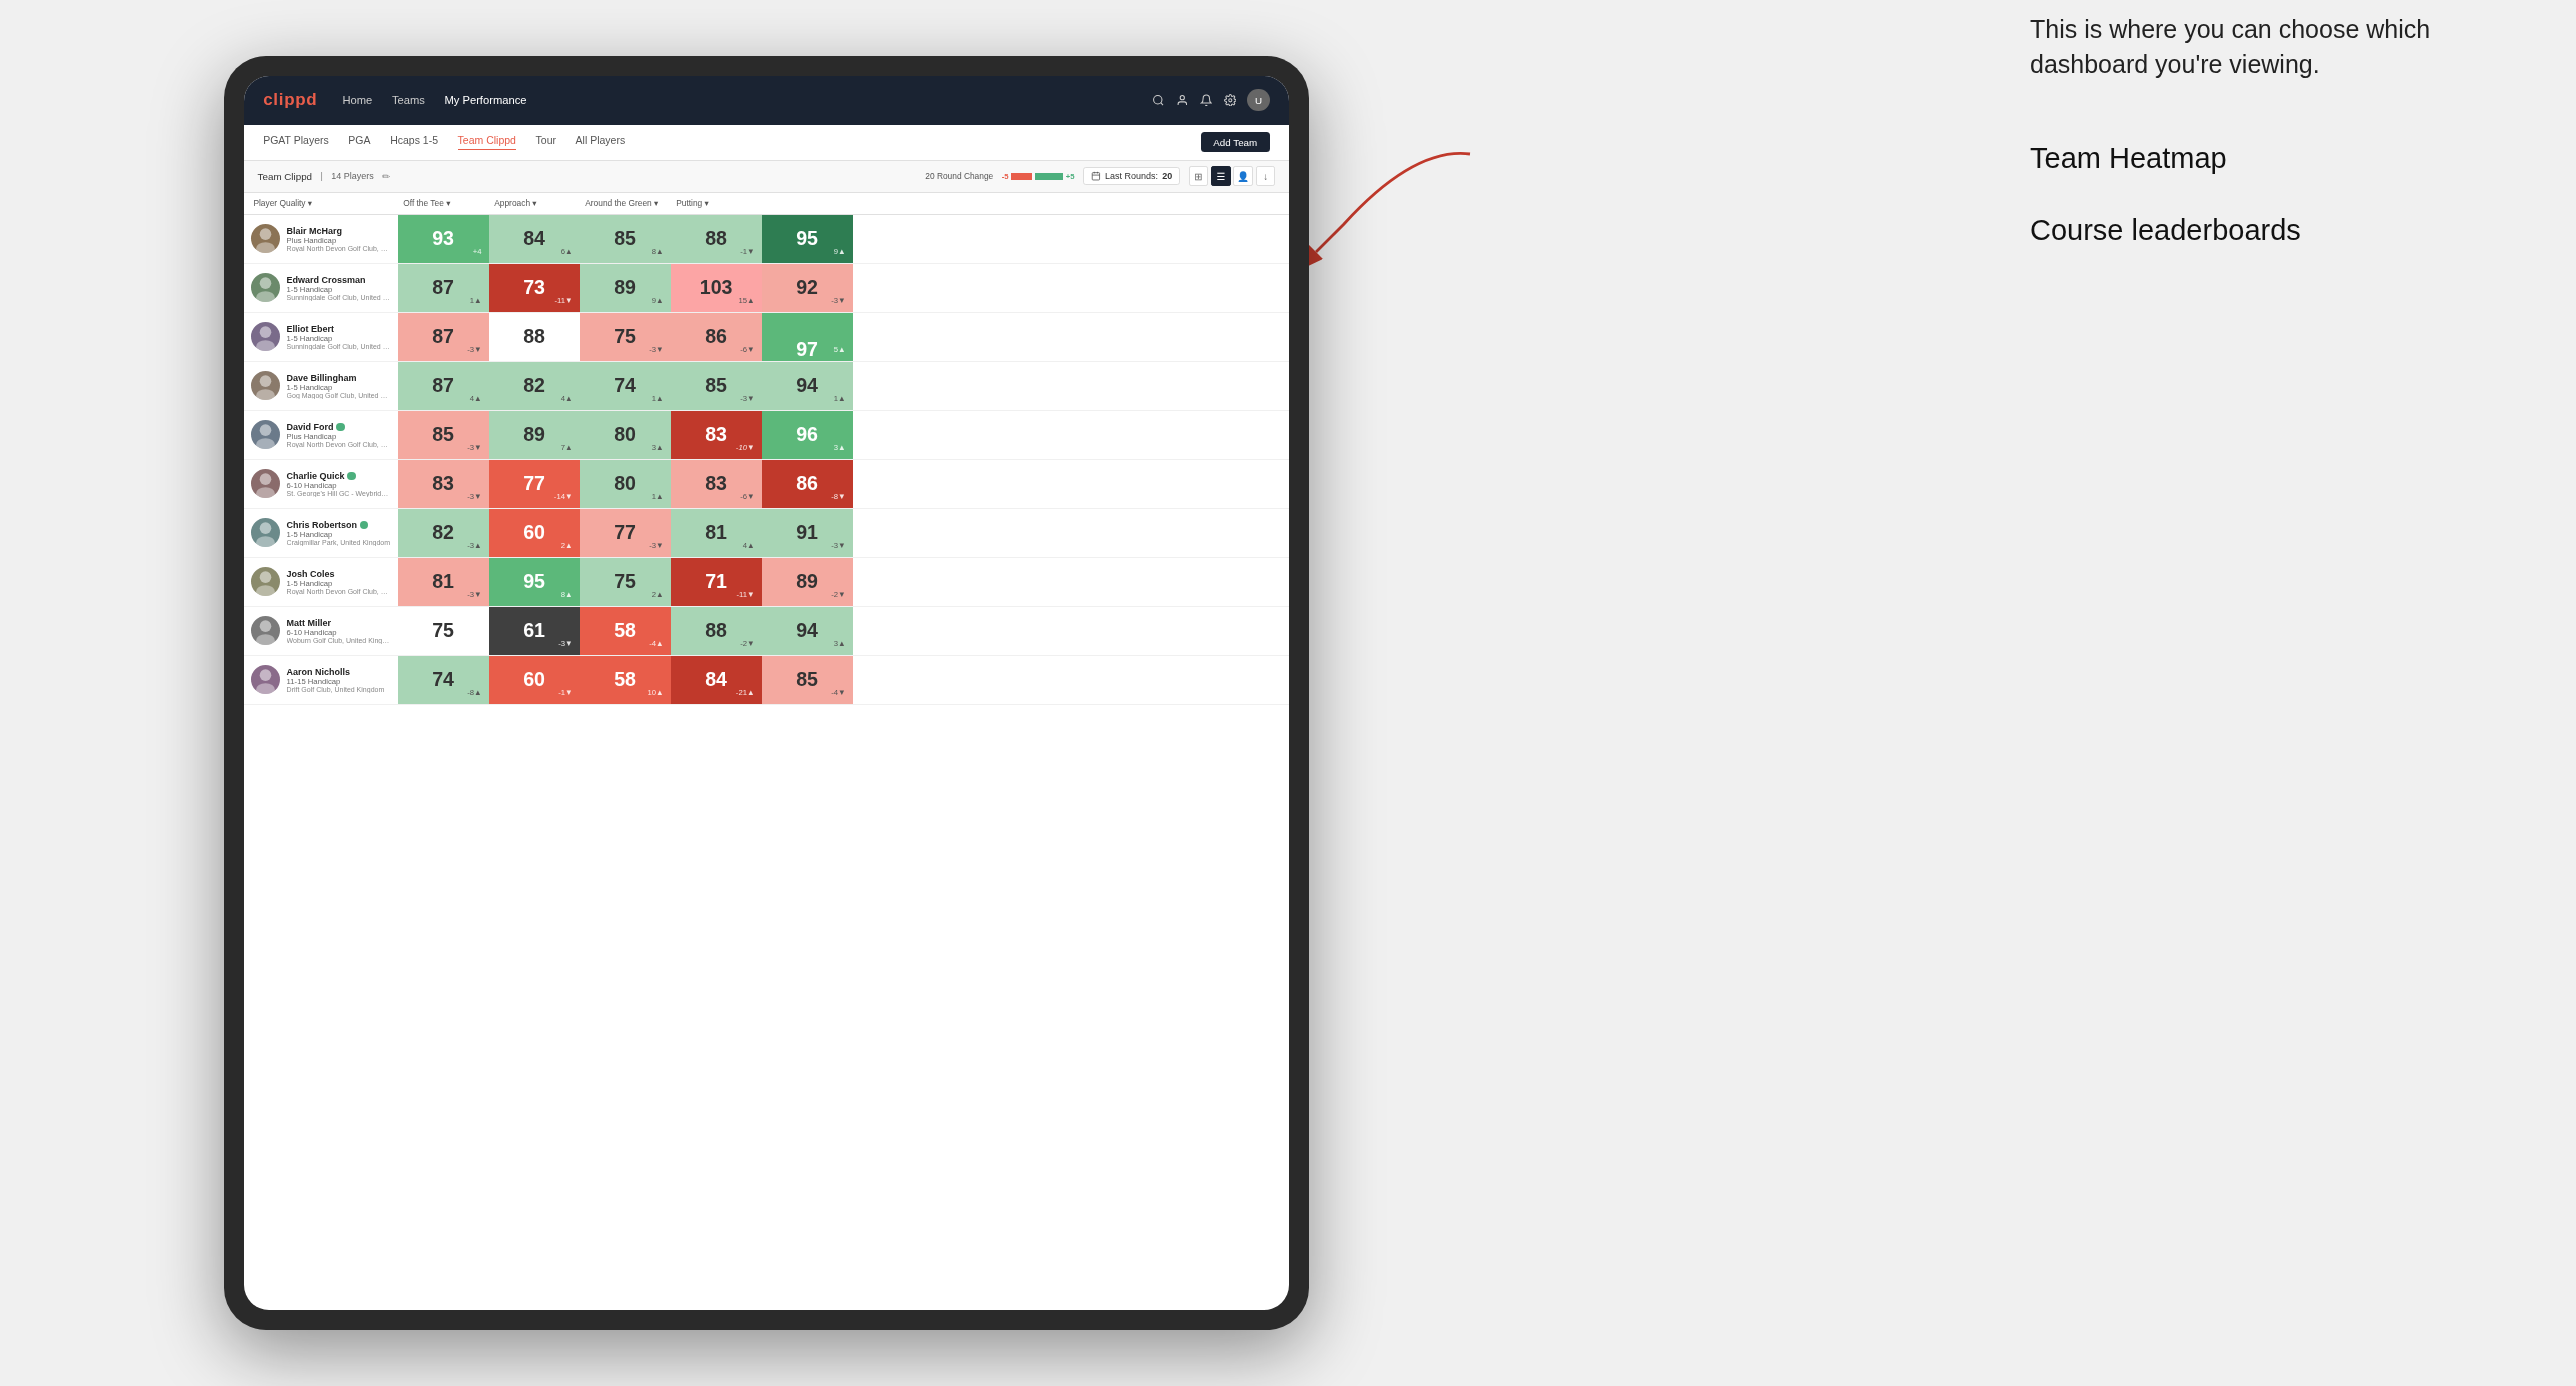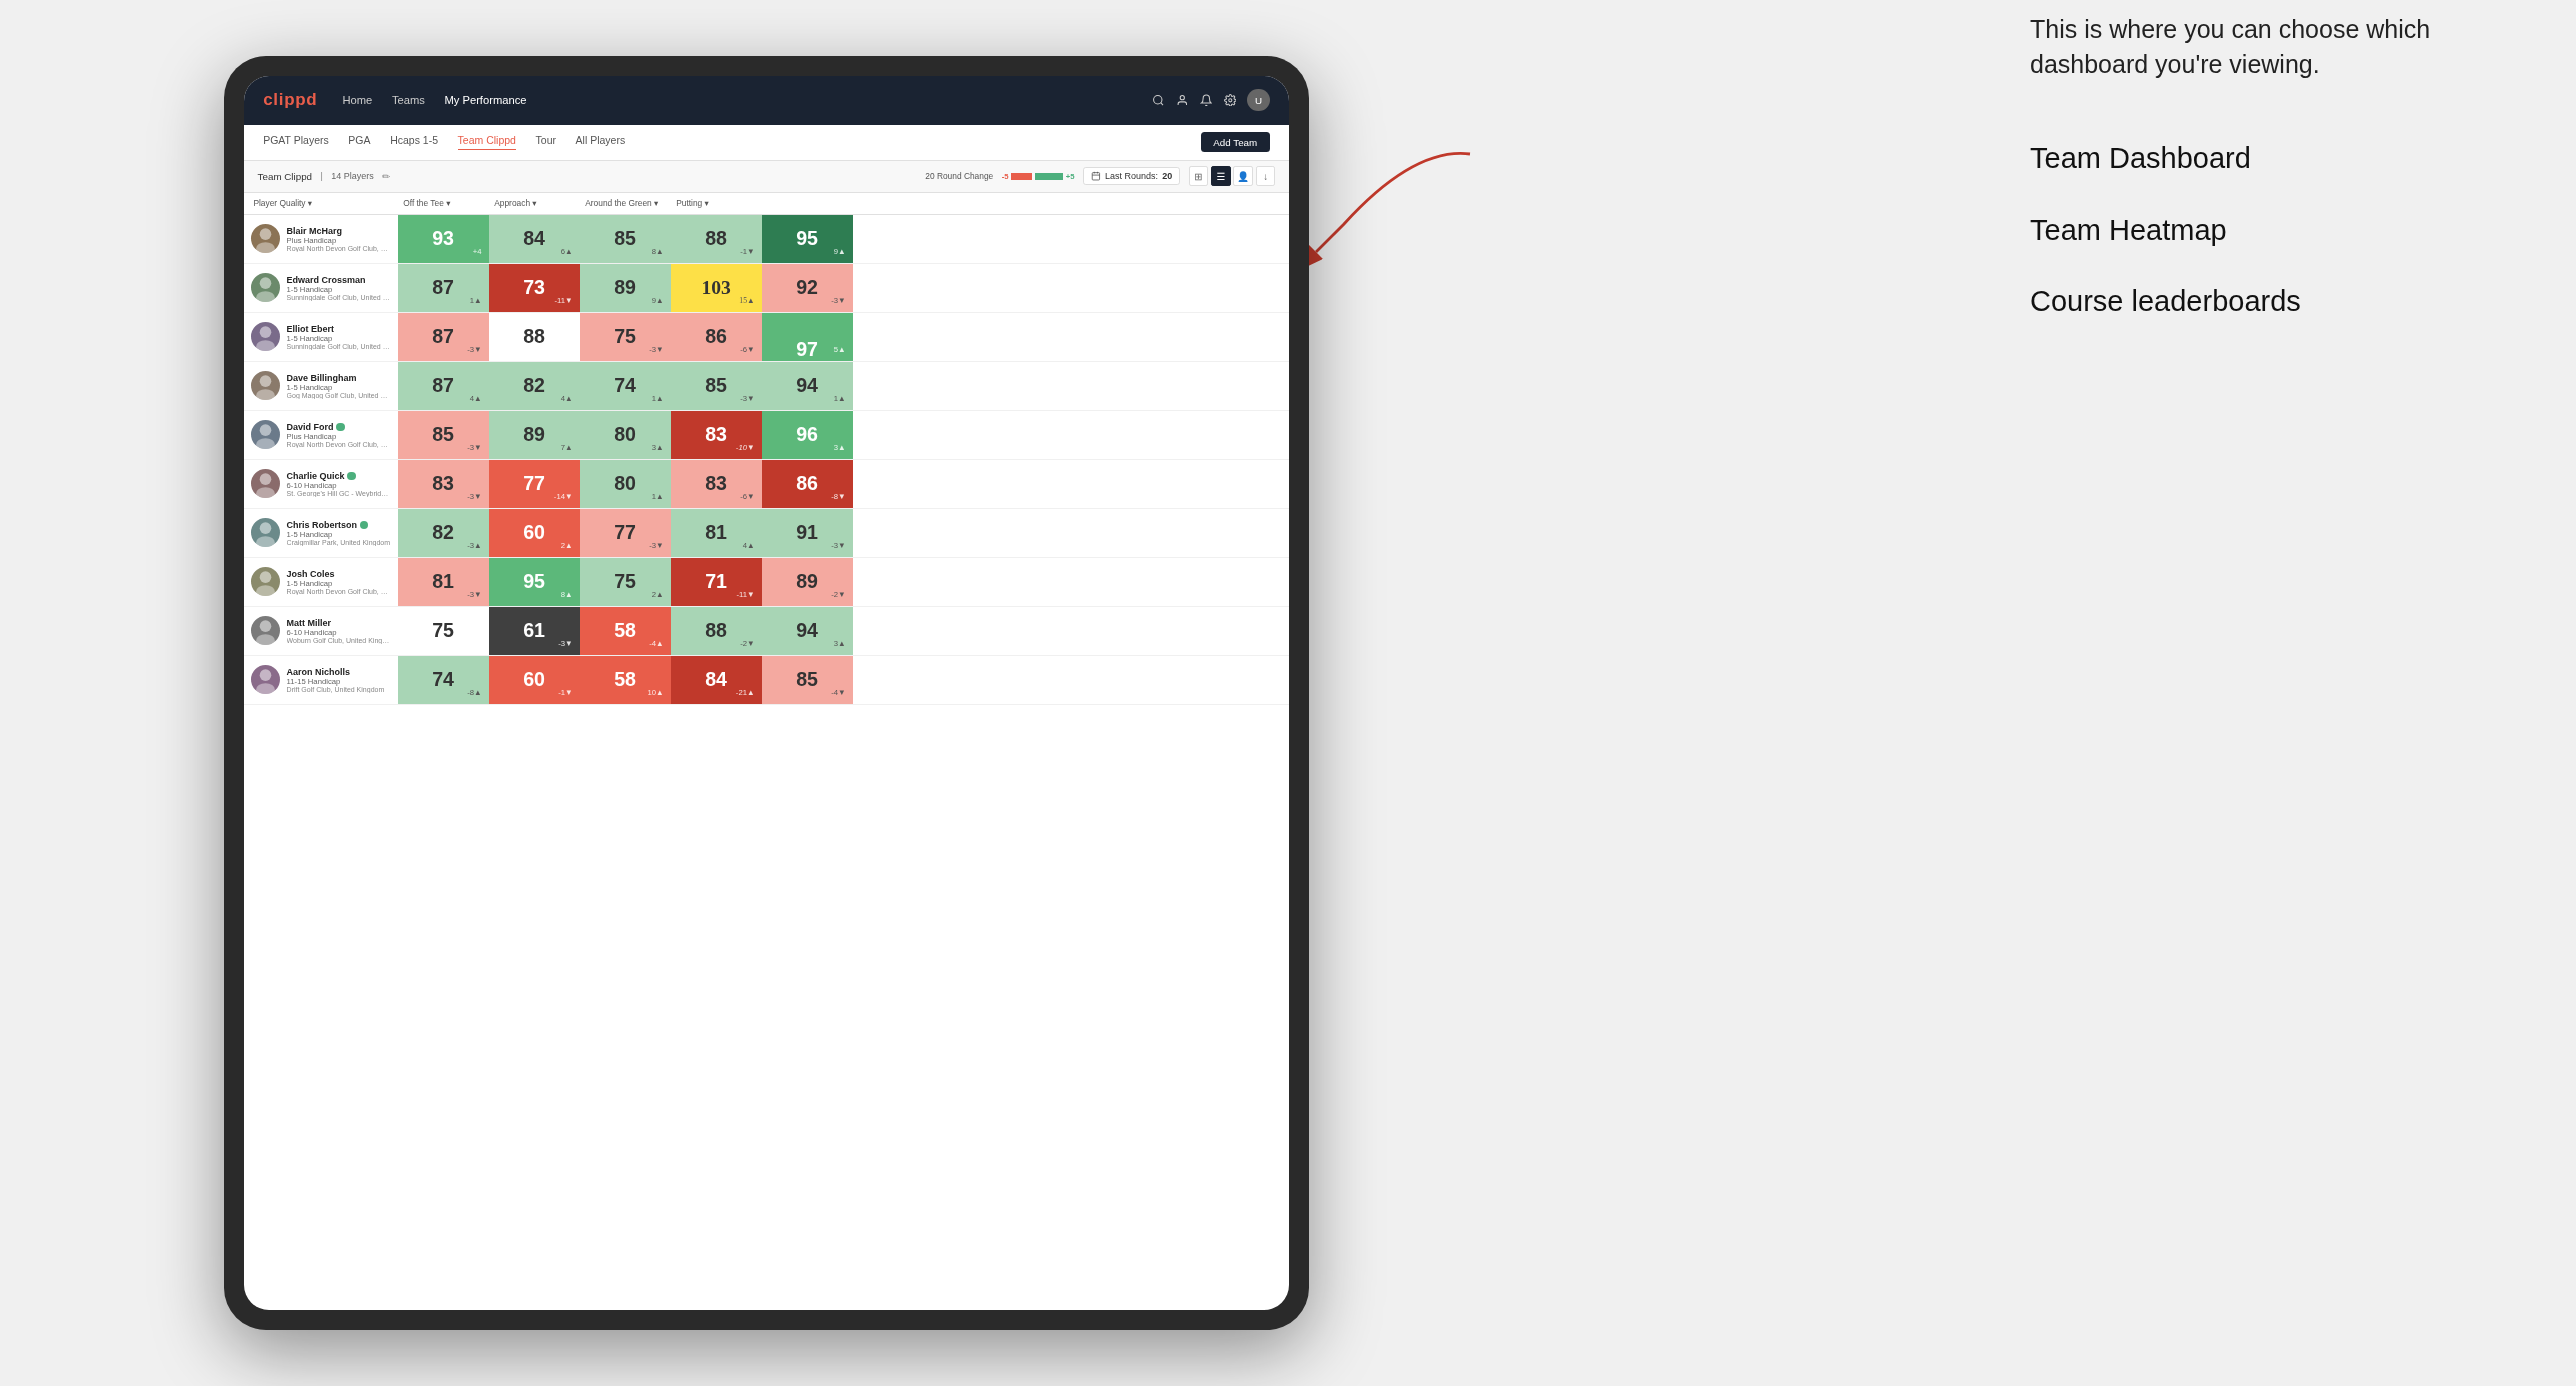--- a/index.html
+++ b/index.html
@@ -342,21 +342,20 @@
       align-items: center;
       gap: 0.7px;
     }
   </style>
 </head>
 <body>
 
 <div class="annotation-area">
   <div class="annotation-text">This is where you can choose which dashboard you're viewing.</div>
   <div class="annotation-list">
-    <div class="annotation-list-item">Team Dashboard</div>
     <div class="annotation-list-item">Team Heatmap</div>
     <div class="annotation-list-item">Course leaderboards</div>
   </div>
 </div>
 
 <svg class="annotation-arrow" style="position:absolute; top:140px; left:1274px; width:210px; height:126px;" viewBox="0 0 300 180">
   <defs>
     <marker id="arrowhead" markerWidth="10" markerHeight="7" refX="0" refY="3.5" orient="auto">
       <polygon points="0 0, 10 3.5, 0 7" fill="#c0392b"></polygon>
     </marker>
@@ -520,21 +519,21 @@
               <div class="score-change" style="color: rgb(85, 85, 85);">1▲</div>
             </div>
             <div class="score-cell" style="background: rgb(192, 57, 43);">
               <div class="score-value" style="color: rgb(255, 255, 255);">73</div>
               <div class="score-change" style="color: rgba(255, 255, 255, 0.85);">-11▼</div>
             </div>
             <div class="score-cell" style="background: rgb(168, 213, 181);">
               <div class="score-value" style="color: rgb(51, 51, 51);">89</div>
               <div class="score-change" style="color: rgb(85, 85, 85);">9▲</div>
             </div>
-            <div class="score-cell" style="background: #fde047; font-family: Liberation Serif, serif;">
+            <div class="score-cell" style="background: #fca5a5;">
               <div class="score-value" style="color: rgb(51, 51, 51);">103</div>
               <div class="score-change" style="color: rgb(85, 85, 85);">15▲</div>
             </div>
             <div class="score-cell" style="background: rgb(244, 169, 160);">
               <div class="score-value" style="color: rgb(51, 51, 51);">92</div>
               <div class="score-change" style="color: rgb(85, 85, 85);">-3▼</div>
             </div>
           </div>
           <div class="table-row">
             <div class="player-cell">

